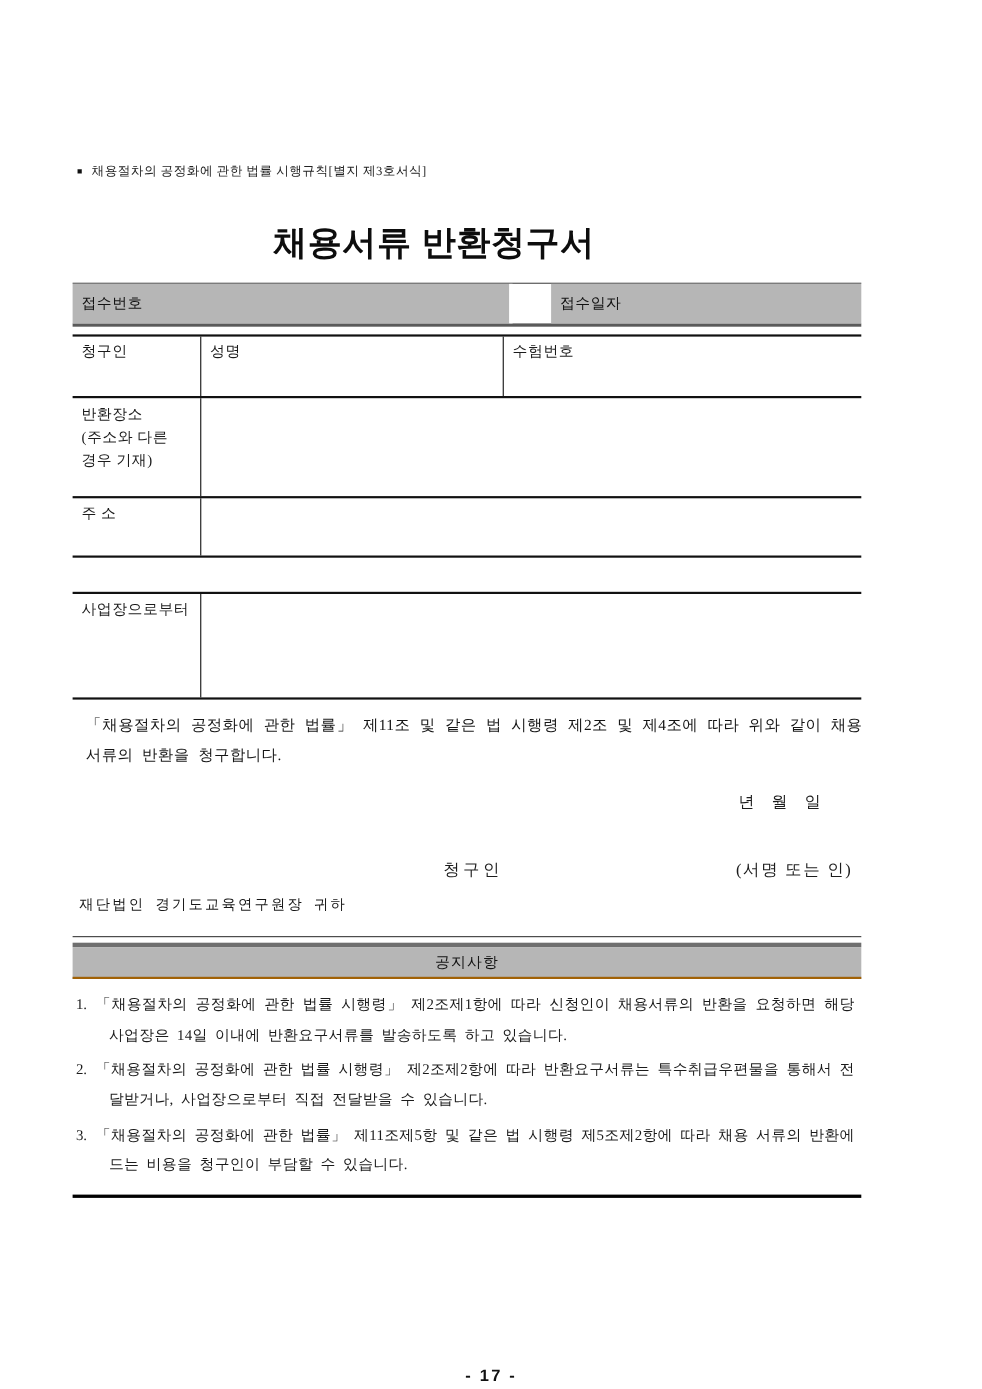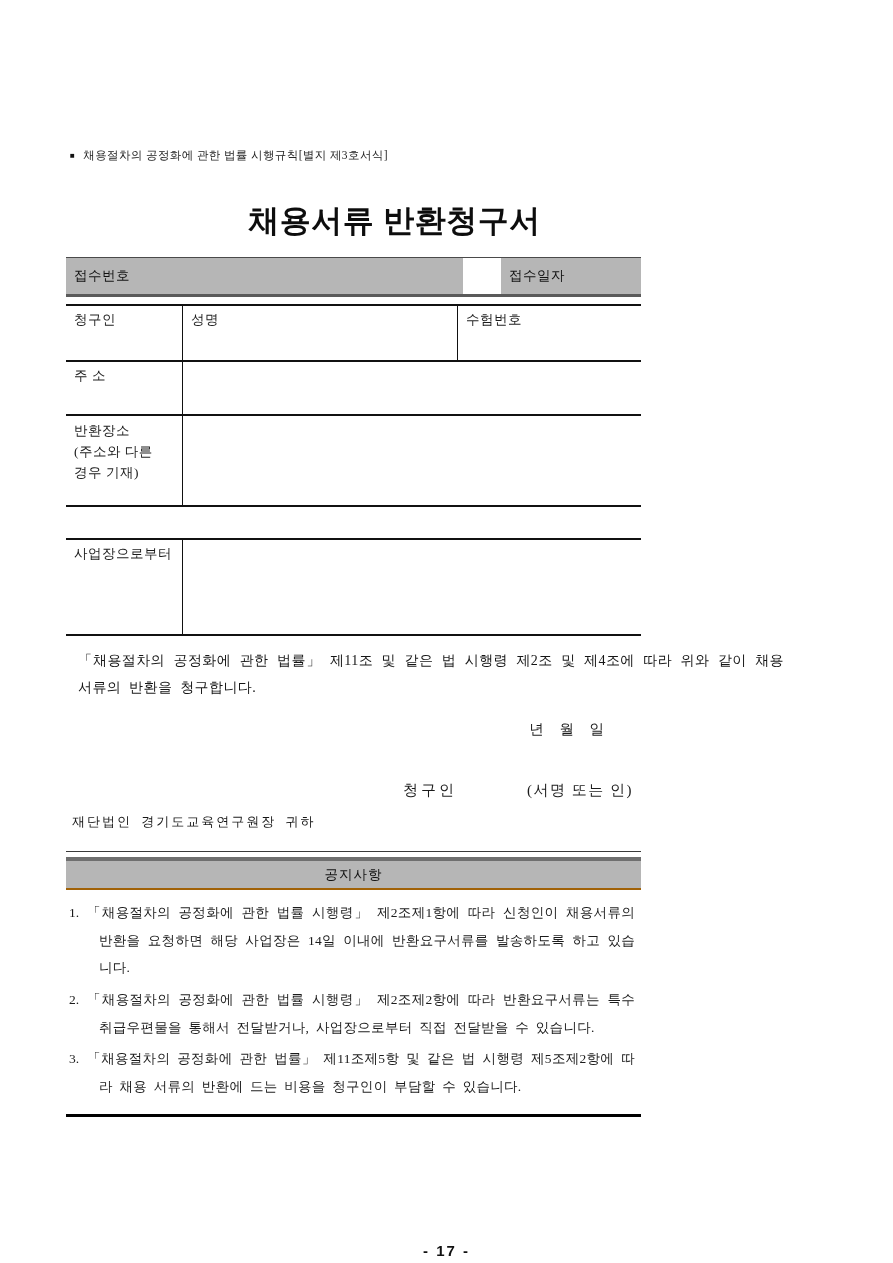--- a/index.html
+++ b/index.html
@@ -5,21 +5,21 @@
   html,body { margin:0; padding:0; background:#ffffff; }
   .page {
     position: relative;
     width: 893px;
     height: 1263px;
     background: #ffffff;
     font-family: "Liberation Serif", "DejaVu Serif", serif;
     color: #1b1b1b;
     overflow: hidden;
   }
-  .content-abs { position:absolute; left:66px; width:575px; }
+  .content-abs { position:absolute; left:66px; width:717px; }
 
   
   .note {
     position:absolute; left:70px; top:148px;
     font-size:11.5px; letter-spacing:0.4px; color:#222;
     display:flex; align-items:center; gap:8px;
   }
   .note .bullet { font-size:8px; color:#111; }
 
   
@@ -129,28 +129,28 @@
   <div class="content-abs main-table">
     <div class="row row-claimant">
       <div class="c c-label">청구인</div>
       <div class="c c-name">
         <span>성명</span>
       </div>
       <div class="c c-exam">
         <span>수험번호</span>
       </div>
     </div>
-    <div class="row row-address">
-      <div class="c c-label">주  소</div>
-      <div class="c c-wide"></div>
-    </div>
     <div class="row row-place">
       <div class="c c-label pre">반환장소
 (주소와   다른
 경우 기재)</div>
+      <div class="c c-wide"></div>
+    </div>
+    <div class="row row-address">
+      <div class="c c-label">주  소</div>
       <div class="c c-wide"></div>
     </div>
   </div>
 
   <div class="content-abs docs-table">
     <div class="c c-label">사업장으로부터</div>
     <div class="c c-wide"></div>
   </div>
 
   <div class="declaration">「채용절차의 공정화에 관한 법률」  제11조 및 같은 법 시행령 제2조 및 제4조에 따라 위와 같이 채용서류의 반환을 청구합니다.</div>

